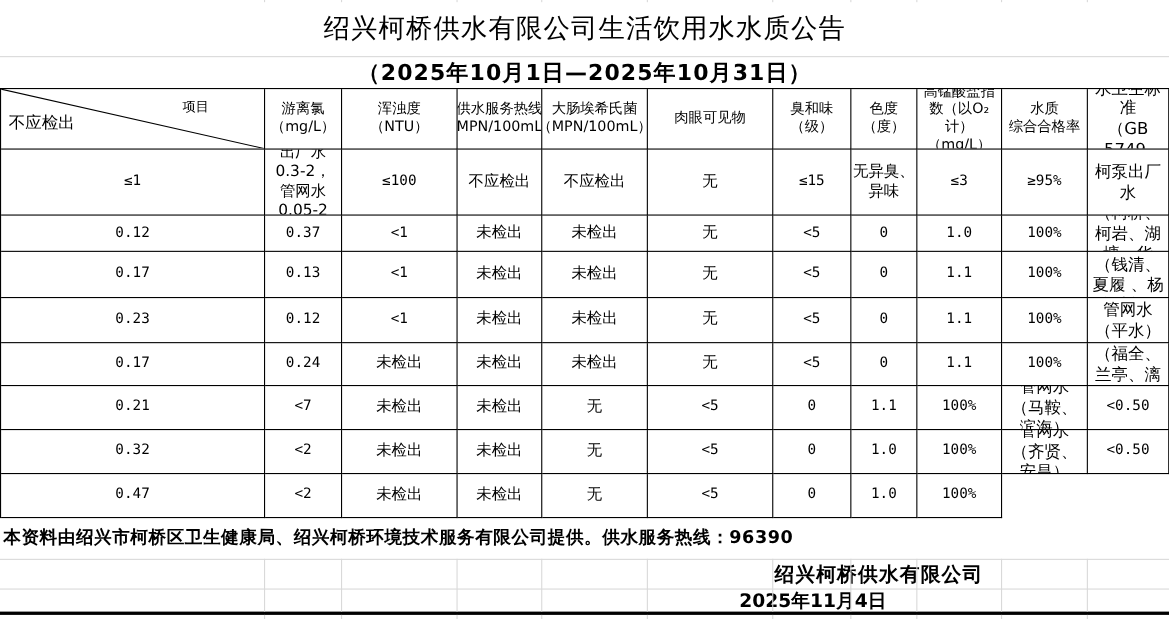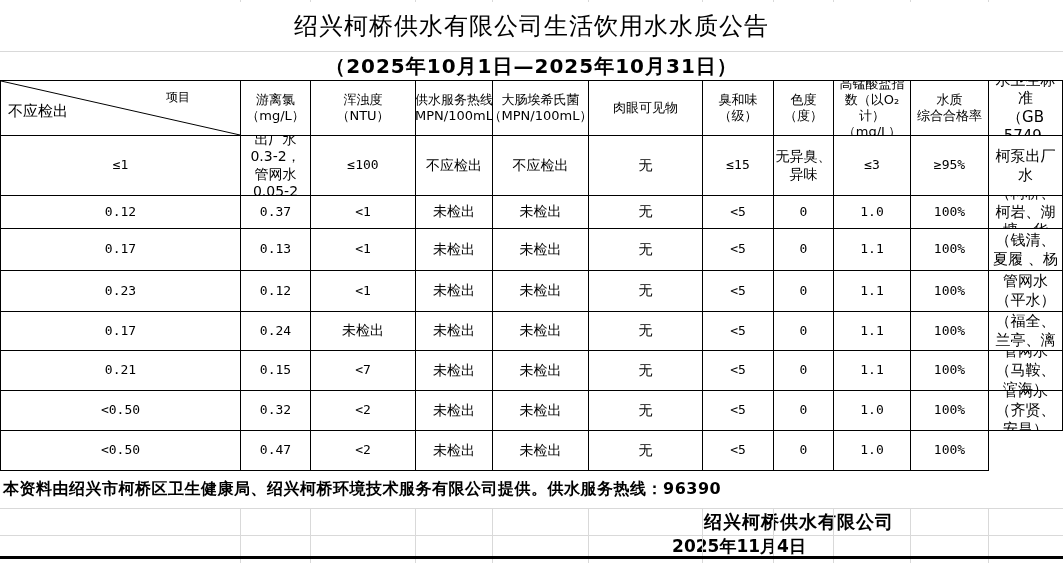--- a/index.html
+++ b/index.html
@@ -145,21 +145,20 @@
       <div class="cell val">未检出</div>
       <div class="cell val">未检出</div>
       <div class="cell val">未检出</div>
       <div class="cell val">无</div>
       <div class="cell val num">&lt;5</div>
       <div class="cell val num">0</div>
       <div class="cell val num">1.1</div>
       <div class="cell val num">100%</div>
       <div class="cell rowlabel">管网水（福全、兰亭、漓渚）</div>
       <div class="cell val num">0.21</div>
-      <div class="cell val num">0.15</div>
       <div class="cell val num">&lt;7</div>
       <div class="cell val">未检出</div>
       <div class="cell val">未检出</div>
       <div class="cell val">无</div>
       <div class="cell val num">&lt;5</div>
       <div class="cell val num">0</div>
       <div class="cell val num">1.1</div>
       <div class="cell val num">100%</div>
       <div class="cell rowlabel">管网水（马鞍、滨海）</div>
       <div class="cell val num">&lt;0.50</div>

